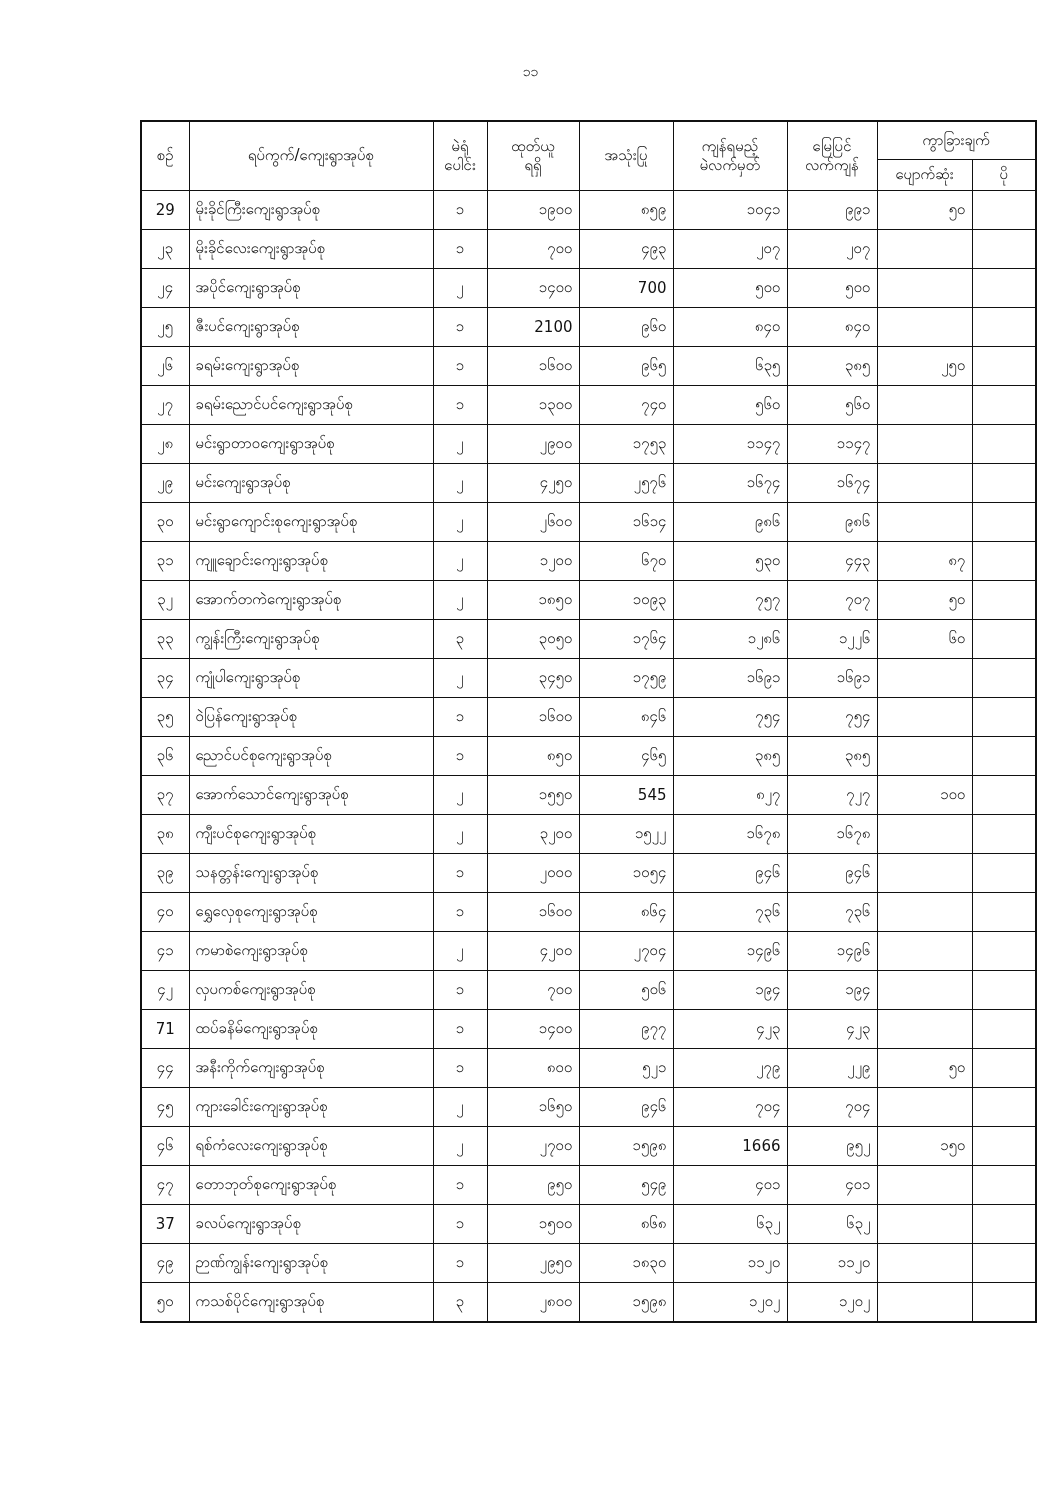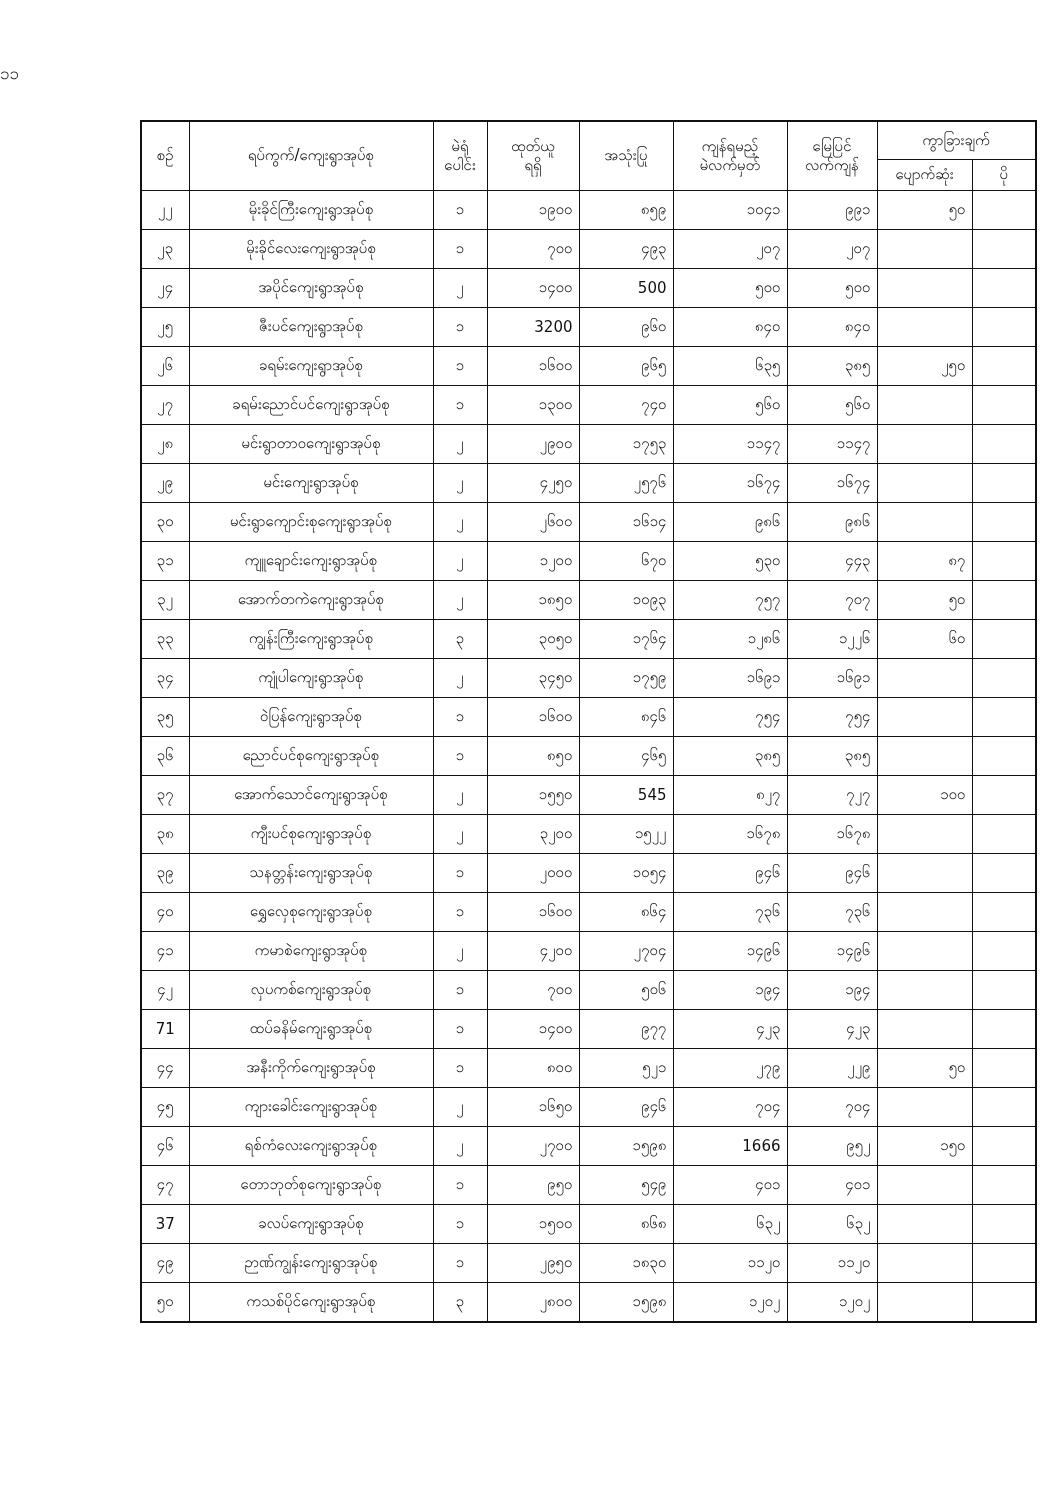--- a/index.html
+++ b/index.html
@@ -1,29 +1,29 @@
 <!DOCTYPE html>
 <html><head>
 <meta charset="utf-8">
 <style>
   html, body { margin: 0; padding: 0; background: #ffffff; }
   body { width: 1061px; height: 1500px; position: relative; overflow: hidden;
          font-family: "DejaVu Sans", sans-serif; color: #111; }
-  .page-number { position: absolute; top: 62px; left: 0; width: 1061px; text-align: left;
-                 font-size: 17px; }
+  .page-number { position: absolute; top: 62px; left: 0; width: 1061px; text-align: center;
+                 font-size: 14px; }
   table.ledger { position: absolute; left: 140px; top: 120px; border-collapse: collapse;
                  border: 2px solid #111; table-layout: fixed; }
   table.ledger td, table.ledger th { border: 1.5px solid #111; padding: 0 6px; font-weight: normal;
                  font-size: 15px; white-space: nowrap; overflow: hidden; }
   table.ledger th { text-align: center; line-height: 1.3; font-size: 15px; }
   tr.hdr-top th { height: 37px; }
   tr.hdr-bot th { height: 30px; }
   tr.data-row td { height: 38px; }
   td.c-no { text-align: center; }
-  td.c-name { text-align: center; padding-left: 3px; }
+  td.c-name { text-align: left; padding-left: 3px; }
   td.c-num { text-align: right; padding-right: 8px; }
   td.c-center { text-align: center; }
   col.w-no { width: 48px; } col.w-name { width: 244px; } col.w-map { width: 54px; }
   col.w-a { width: 92px; } col.w-b { width: 94px; } col.w-c { width: 114px; }
   col.w-d { width: 90px; } col.w-e { width: 95px; } col.w-f { width: 64px; }
 </style>
 </head>
 <body>
 
 <div class="page-number">၁၁</div>
@@ -63,21 +63,21 @@
       </th>
       <th colspan="2">ကွာခြားချက်</th>
     </tr>
     <tr class="hdr-bot">
       <th>ပျောက်ဆုံး</th>
       <th>ပို</th>
     </tr>
   </thead>
   <tbody id="rows">
       <tr class="data-row">
-        <td class="c-no">၂၂</td>
+        <td class="c-no">29</td>
         <td class="c-name">မိုးခိုင်ကြီးကျေးရွာအုပ်စု</td>
         <td class="c-center">၁</td>
         <td class="c-num">၁၉၀၀</td>
         <td class="c-num">၈၅၉</td>
         <td class="c-num">၁၀၄၁</td>
         <td class="c-num">၉၉၁</td>
         <td class="c-num">၅၀</td>
         <td class="c-num"></td>
       </tr>
       <tr class="data-row">
@@ -89,31 +89,31 @@
         <td class="c-num">၂၀၇</td>
         <td class="c-num">၂၀၇</td>
         <td class="c-num"></td>
         <td class="c-num"></td>
       </tr>
       <tr class="data-row">
         <td class="c-no">၂၄</td>
         <td class="c-name">အပိုင်ကျေးရွာအုပ်စု</td>
         <td class="c-center">၂</td>
         <td class="c-num">၁၄၀၀</td>
-        <td class="c-num">500</td>
+        <td class="c-num">700</td>
         <td class="c-num">၅၀၀</td>
         <td class="c-num">၅၀၀</td>
         <td class="c-num"></td>
         <td class="c-num"></td>
       </tr>
       <tr class="data-row">
         <td class="c-no">၂၅</td>
         <td class="c-name">ဇီးပင်ကျေးရွာအုပ်စု</td>
         <td class="c-center">၁</td>
-        <td class="c-num">3200</td>
+        <td class="c-num">2100</td>
         <td class="c-num">၉၆၀</td>
         <td class="c-num">၈၄၀</td>
         <td class="c-num">၈၄၀</td>
         <td class="c-num"></td>
         <td class="c-num"></td>
       </tr>
       <tr class="data-row">
         <td class="c-no">၂၆</td>
         <td class="c-name">ခရမ်းကျေးရွာအုပ်စု</td>
         <td class="c-center">၁</td>

